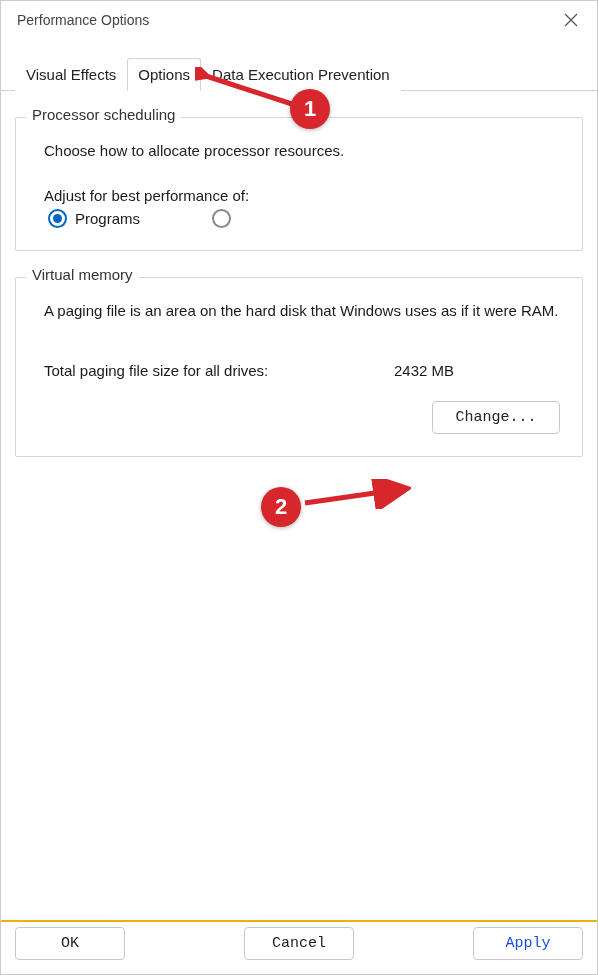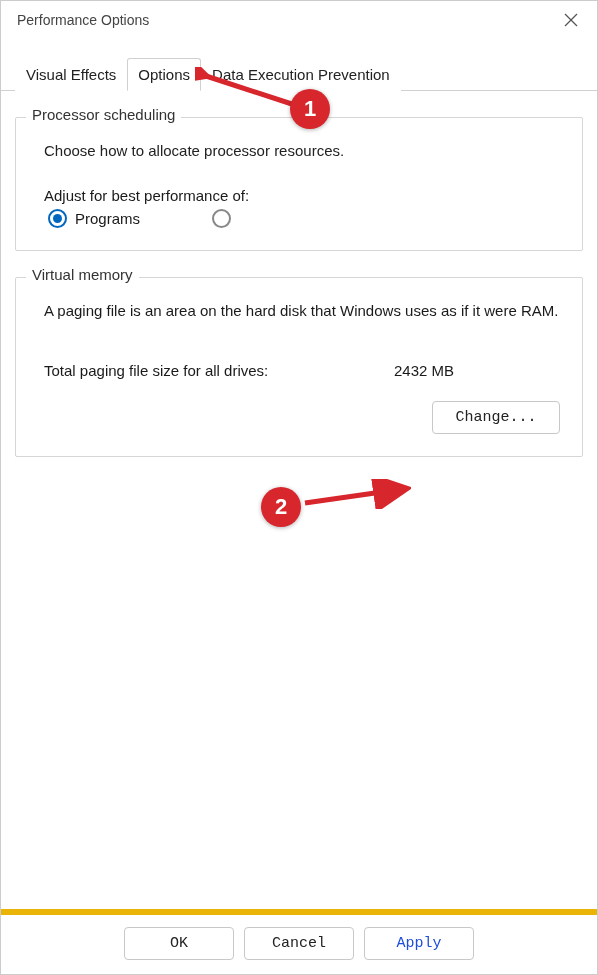--- a/index.html
+++ b/index.html
@@ -141,23 +141,23 @@
       font-size: 15px;
       cursor: pointer;
       text-align: center;
       color: #222;
       font-family: Liberation Mono, monospace;
     }
     .btn.change { min-width: 128px; }
     .footer {
       display: flex;
       gap: 10px;
-      justify-content: center;
-      padding: 12px 14px 14px 14px;
-      border-top: 6px solid #eab308;
+      justify-content: space-between;
+      padding: 5px 14px 14px 14px;
+      border-top: 2px solid #eab308;
     }
     .btn.disabled { color: #1d4ed8; cursor: default; }
     
     .annot-badge {
       position: absolute;
       width: 40px; height: 40px;
       background: #d7262c;
       border-radius: 50%;
       display: flex; align-items: center; justify-content: center;
       color: #fff; font-weight: bold; font-size: 22px;

